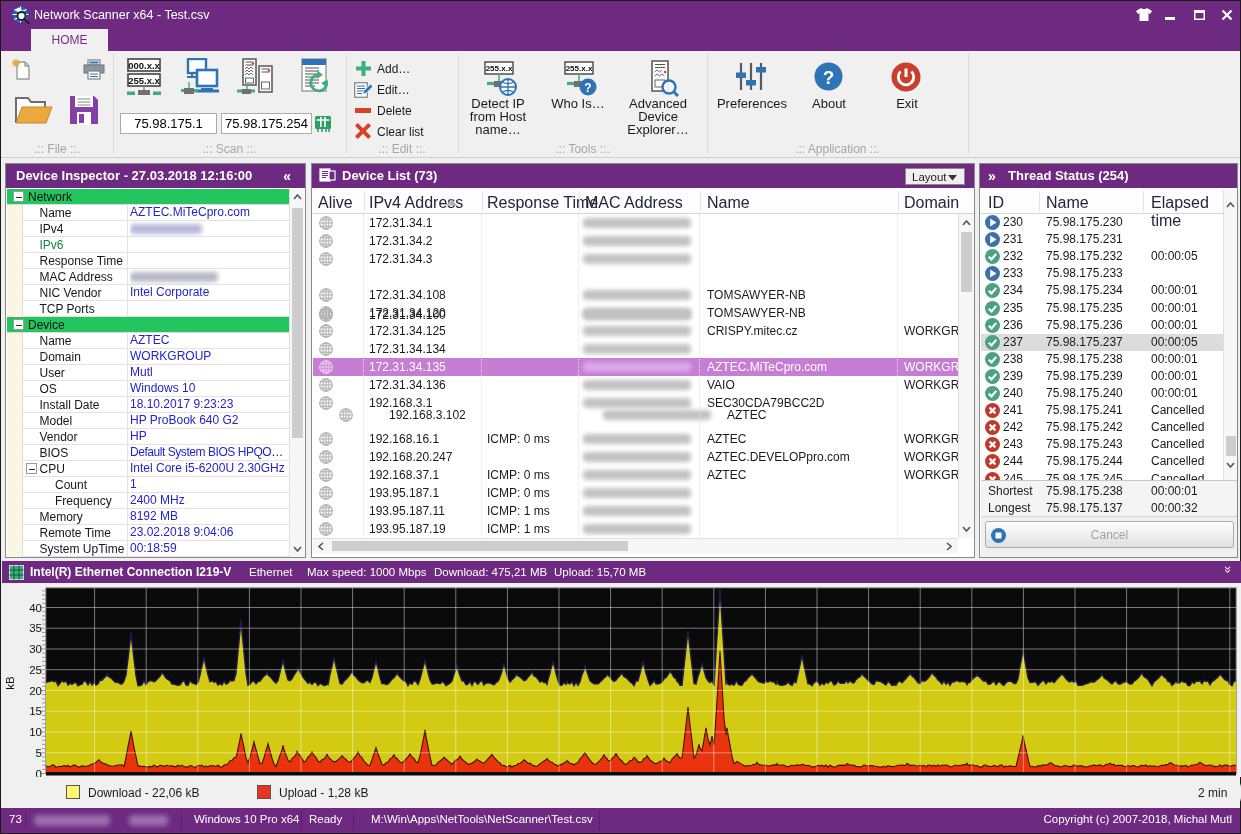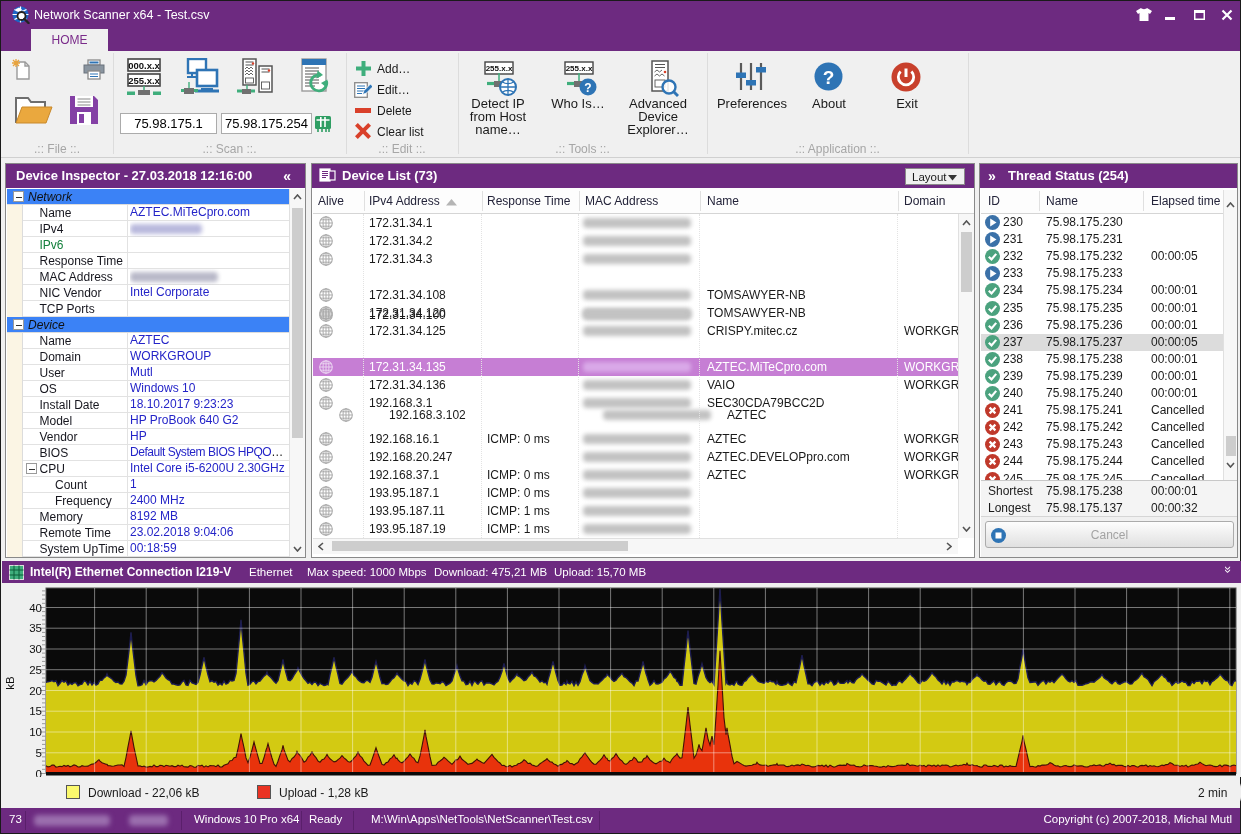--- a/index.html
+++ b/index.html
@@ -16,24 +16,24 @@
 
 .ribbon { position:absolute; left:0; top:50px; width:1239px; height:107px; background:#f0f0f0; border-bottom:1px solid #d0d0d0; }
 .rsep { position:absolute; top:2px; width:1px; height:101px; background:#dcdcdc; }
 .rlabel { position:absolute; top:91px; height:14px; color:#a6a6a6; font-size:12px; text-align:center; }
 .rtext { position:absolute; font-size:12px; color:#1a1a1a; }
 .ctext { position:absolute; font-size:13px; color:#1a1a1a; text-align:center; line-height:13px; }
 .ipbox { position:absolute; top:62px; height:21px; background:#fff; border:1px solid #ababab; font-size:13px; text-align:center; line-height:19px; color:#000; }
 
 .panel { position:absolute; background:#fff; border:1px solid #898989; }
 .phead { position:absolute; left:0; top:0; right:0; height:24px; background:#6d2a80; color:#fff; font-weight:bold; font-size:13px; line-height:24px; }
-.colhead { position:absolute; color:#24243a; font-size:12px; }
+.colhead { position:absolute; color:#24243a; font-size:16px; }
 .vline { position:absolute; width:1px; background:#e0e0e0; }
 .blue { color:#2424c8; }
-.cream { background:#3b82f6;font-style:italic; }
+.cream { background:#22c55e; }
 
 .sb { position:absolute; background:#f7f7f7; }
 .sb-thumb { position:absolute; background:#cdcdcd; }
 
 .ethbar { position:absolute; left:1px; top:560px; width:1239px; height:22px; background:#6d2a80; color:#fff; }
 
 .graphwrap { position:absolute; left:1px; top:582px; width:1239px; height:194px; background:#f0f0f0; }
 
 .legend { position:absolute; left:1px; top:776px; width:1239px; height:31px; background:#f0f0f0;border-radius:11px; }
 .swatch { position:absolute; width:14px; height:14px; border:1px solid #555; }
@@ -454,20 +454,29 @@
     <div class="abs" style="left:1px;top:158px;width:563px;height:18px;">
         <svg class="abs" style="left:6px;top:2px" width="14" height="14" viewBox="0 0 14 14">
           <circle cx="7" cy="7" r="6.3" fill="none" stroke="#ababab" stroke-width="1.1"></circle>
           <ellipse cx="7" cy="7" rx="3" ry="6.3" fill="none" stroke="#ababab" stroke-width="1"></ellipse>
           <path d="M7 0.7 v12.6 M0.7 7 h12.6 M1.6 3.8 h10.8 M1.6 10.2 h10.8" stroke="#ababab" stroke-width="1" fill="none"></path>
         </svg>
         <span class="abs" style="left:56px;top:2px">172.31.34.125</span>
         <div class="blur" style="left:270px;top:4px;width:108px;height:10px;background:#c2c2c2;filter:blur(2.2px)"></div>
         <span class="abs" style="left:394px;top:2px">CRISPY.mitec.cz</span>
         <span class="abs" style="left:591px;top:2px">WORKGRO</span>
+      </div>
+    <div class="abs" style="left:1px;top:176px;width:645px;height:18px;">
+        <svg class="abs" style="left:6px;top:2px" width="14" height="14" viewBox="0 0 14 14">
+          <circle cx="7" cy="7" r="6.3" fill="none" stroke="#ababab" stroke-width="1.1"></circle>
+          <ellipse cx="7" cy="7" rx="3" ry="6.3" fill="none" stroke="#ababab" stroke-width="1"></ellipse>
+          <path d="M7 0.7 v12.6 M0.7 7 h12.6 M1.6 3.8 h10.8 M1.6 10.2 h10.8" stroke="#ababab" stroke-width="1" fill="none"></path>
+        </svg>
+        <span class="abs" style="left:56px;top:2px">172.31.34.134</span>
+        <div class="blur" style="left:270px;top:4px;width:108px;height:10px;background:#c2c2c2;filter:blur(2.2px)"></div>
       </div>
     <div class="abs" style="left:1px;top:194px;width:645px;height:18px;background:#c67ed4;color:#fff;">
         <svg class="abs" style="left:6px;top:2px" width="14" height="14" viewBox="0 0 14 14">
           <circle cx="7" cy="7" r="6.3" fill="none" stroke="#e9d2ef" stroke-width="1.1"></circle>
           <ellipse cx="7" cy="7" rx="3" ry="6.3" fill="none" stroke="#e9d2ef" stroke-width="1"></ellipse>
           <path d="M7 0.7 v12.6 M0.7 7 h12.6 M1.6 3.8 h10.8 M1.6 10.2 h10.8" stroke="#e9d2ef" stroke-width="1" fill="none"></path>
         </svg>
         <span class="abs" style="left:56px;top:2px">172.31.34.135</span>
         <div class="blur" style="left:270px;top:4px;width:108px;height:10px;background:#d9a9e8;filter:blur(2.2px)"></div>
         <span class="abs" style="left:394px;top:2px">AZTEC.MiTeCpro.com</span>

